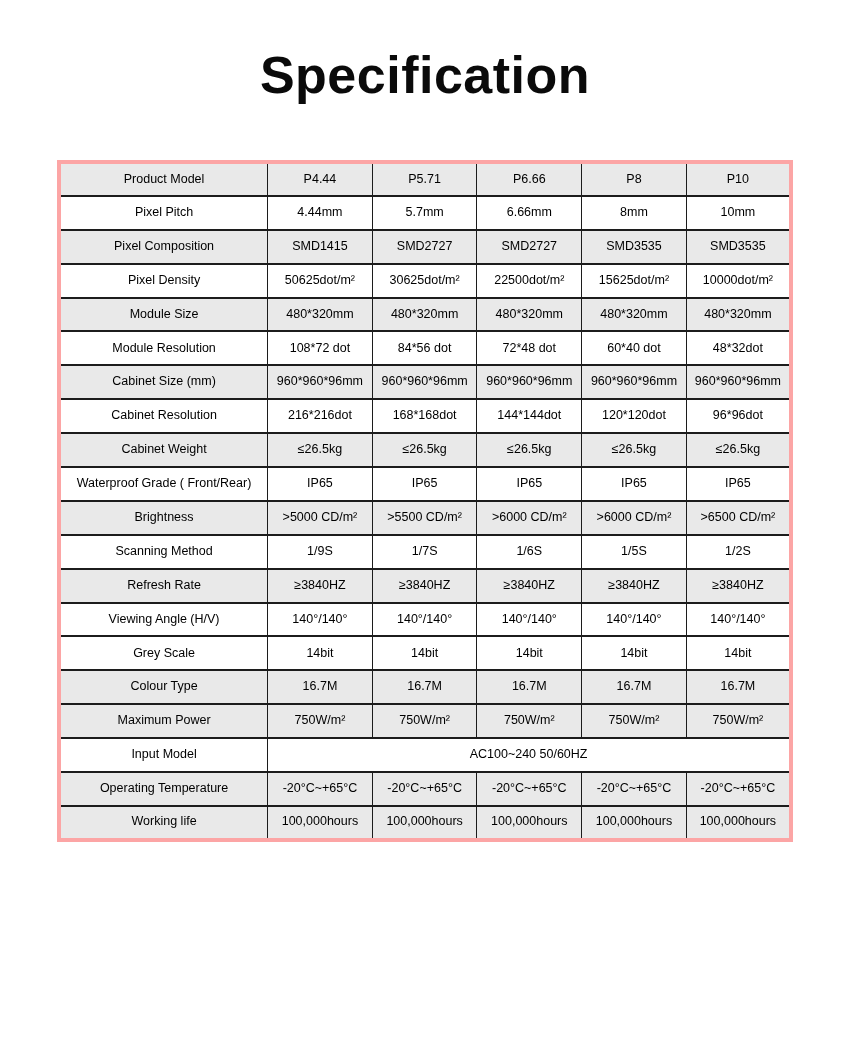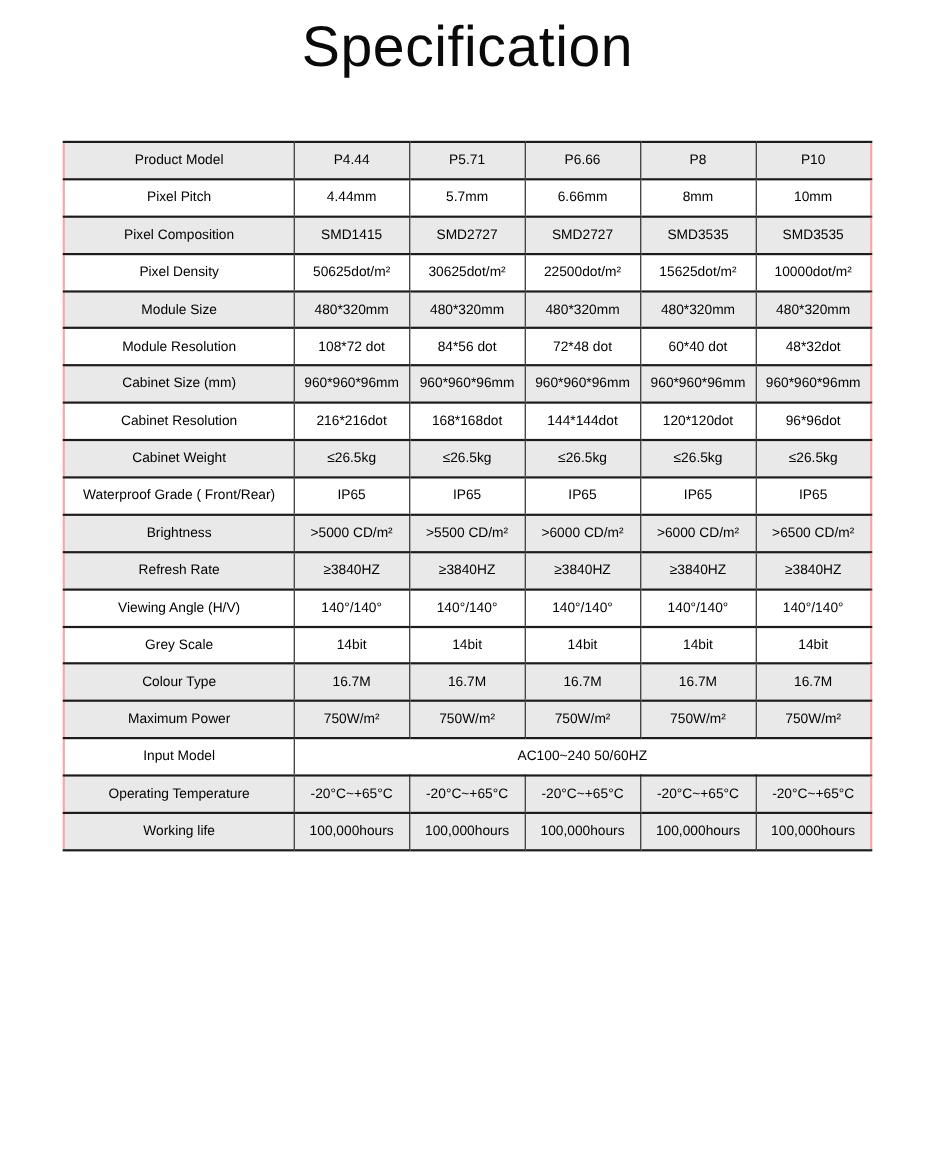--- a/index.html
+++ b/index.html
@@ -9,35 +9,35 @@
     font-family: "Liberation Sans", "DejaVu Sans", sans-serif;
     color: #000000;
   }
   .page {
     width: 850px;
     height: 1046px;
     background: #ffffff;
     overflow: hidden;
   }
   .page-title {
-    margin-top: 12px;
+    margin-top: 44px;
     margin-bottom: 0;
     text-align: center;
     font-size: 52px;
-    font-weight: 400;
+    font-weight: 700;
     letter-spacing: 0.5px;
     color: #0a0a0a;
     line-height: 62px;
   }
   table.spec-table {
     border-collapse: collapse;
     table-layout: fixed;
     width: 736px;
     margin: 54px auto 0 auto;
-    border: 2px solid #fca5a5;
+    border: 4px solid #fca5a5;
   }
   table.spec-table td {
     border-left: 1px solid #1c1c1c;
     border-right: 1px solid #1c1c1c;
     border-top: 2px solid #1c1c1c;
     border-bottom: 2px solid #1c1c1c;
     height: 33.9px;
     text-align: center;
     vertical-align: middle;
     font-size: 12.5px;
@@ -147,20 +147,28 @@
           <td class="value-cell">IP65</td>
         </tr>
         <tr class="shaded">
           <td class="label-cell">Brightness</td>
           <td class="value-cell">&gt;5000 CD/m²</td>
           <td class="value-cell">&gt;5500 CD/m²</td>
           <td class="value-cell">&gt;6000 CD/m²</td>
           <td class="value-cell">&gt;6000 CD/m²</td>
           <td class="value-cell">&gt;6500 CD/m²</td>
         </tr>
+        <tr>
+          <td class="label-cell">Scanning Method</td>
+          <td class="value-cell">1/9S</td>
+          <td class="value-cell">1/7S</td>
+          <td class="value-cell">1/6S</td>
+          <td class="value-cell">1/5S</td>
+          <td class="value-cell">1/2S</td>
+        </tr>
         <tr class="shaded">
           <td class="label-cell">Refresh Rate</td>
           <td class="value-cell">≥3840HZ</td>
           <td class="value-cell">≥3840HZ</td>
           <td class="value-cell">≥3840HZ</td>
           <td class="value-cell">≥3840HZ</td>
           <td class="value-cell">≥3840HZ</td>
         </tr>
         <tr>
           <td class="label-cell">Viewing Angle (H/V)</td>

